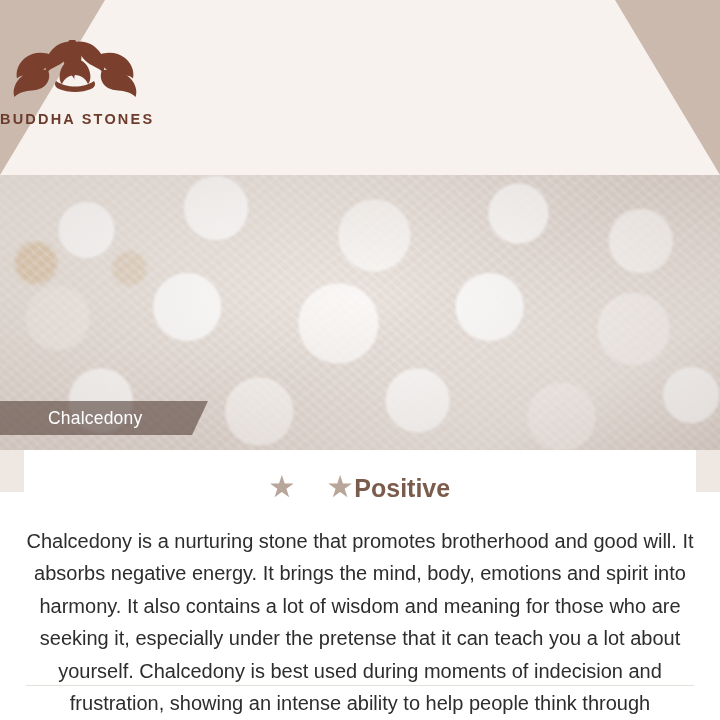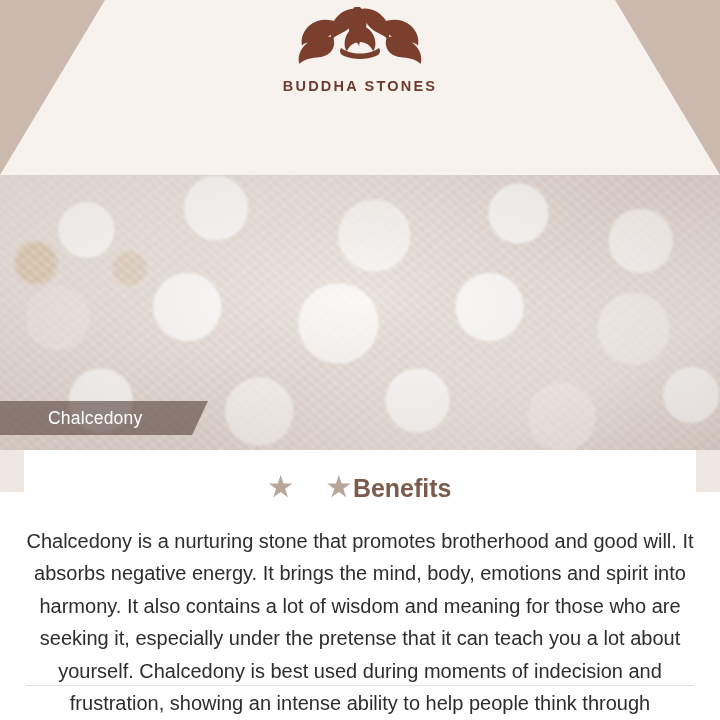--- a/index.html
+++ b/index.html
@@ -37,24 +37,24 @@
     content: "";
     position: absolute;
     right: 0; top: 0;
     width: 105px; height: 175px;
     background: #cbb9ae;
     clip-path: polygon(100% 0, 100% 100%, 0 0);
   }
 
   .logo-wrap {
     position: absolute;
-    left: 0; right: 0; top: 0;
+    left: 0; right: 0; top: 33px;
     display: flex;
     flex-direction: column;
-    align-items: center;
+    align-items: flex-start;
     z-index: 3;
   }
   .logo-mark { width: 150px; height: 72px; display: block; }
   .brand-name {
     margin-top: 6px;
     font-size: 14.5px;
     letter-spacing: 2.2px;
     color: #6d3b2c;
     font-weight: 700;
   }
@@ -248,21 +248,21 @@
   </div>
 
   <div class="body-wrap">
 
     <div class="keywords">
       <div class="keyword">
         <span class="star">★</span>
       </div>
       <div class="keyword">
         <span class="star">★</span>
-        <span>Benefits</span>
+        <span>Positive</span>
       </div>
     </div>
 
     <p class="description">Chalcedony is a nurturing stone that promotes brotherhood and good will. It absorbs negative energy. It brings the mind, body, emotions and spirit into harmony.  It also contains a lot of wisdom and meaning for those who are seeking it, especially under the pretense that it can teach you a lot about yourself. Chalcedony is best used during moments of indecision and frustration, showing an intense ability to help people think through decisions in the way they are not typically confronted with.</p>
 
     <div class="footer-rule"></div>
   </div>
 
 </div>
 

